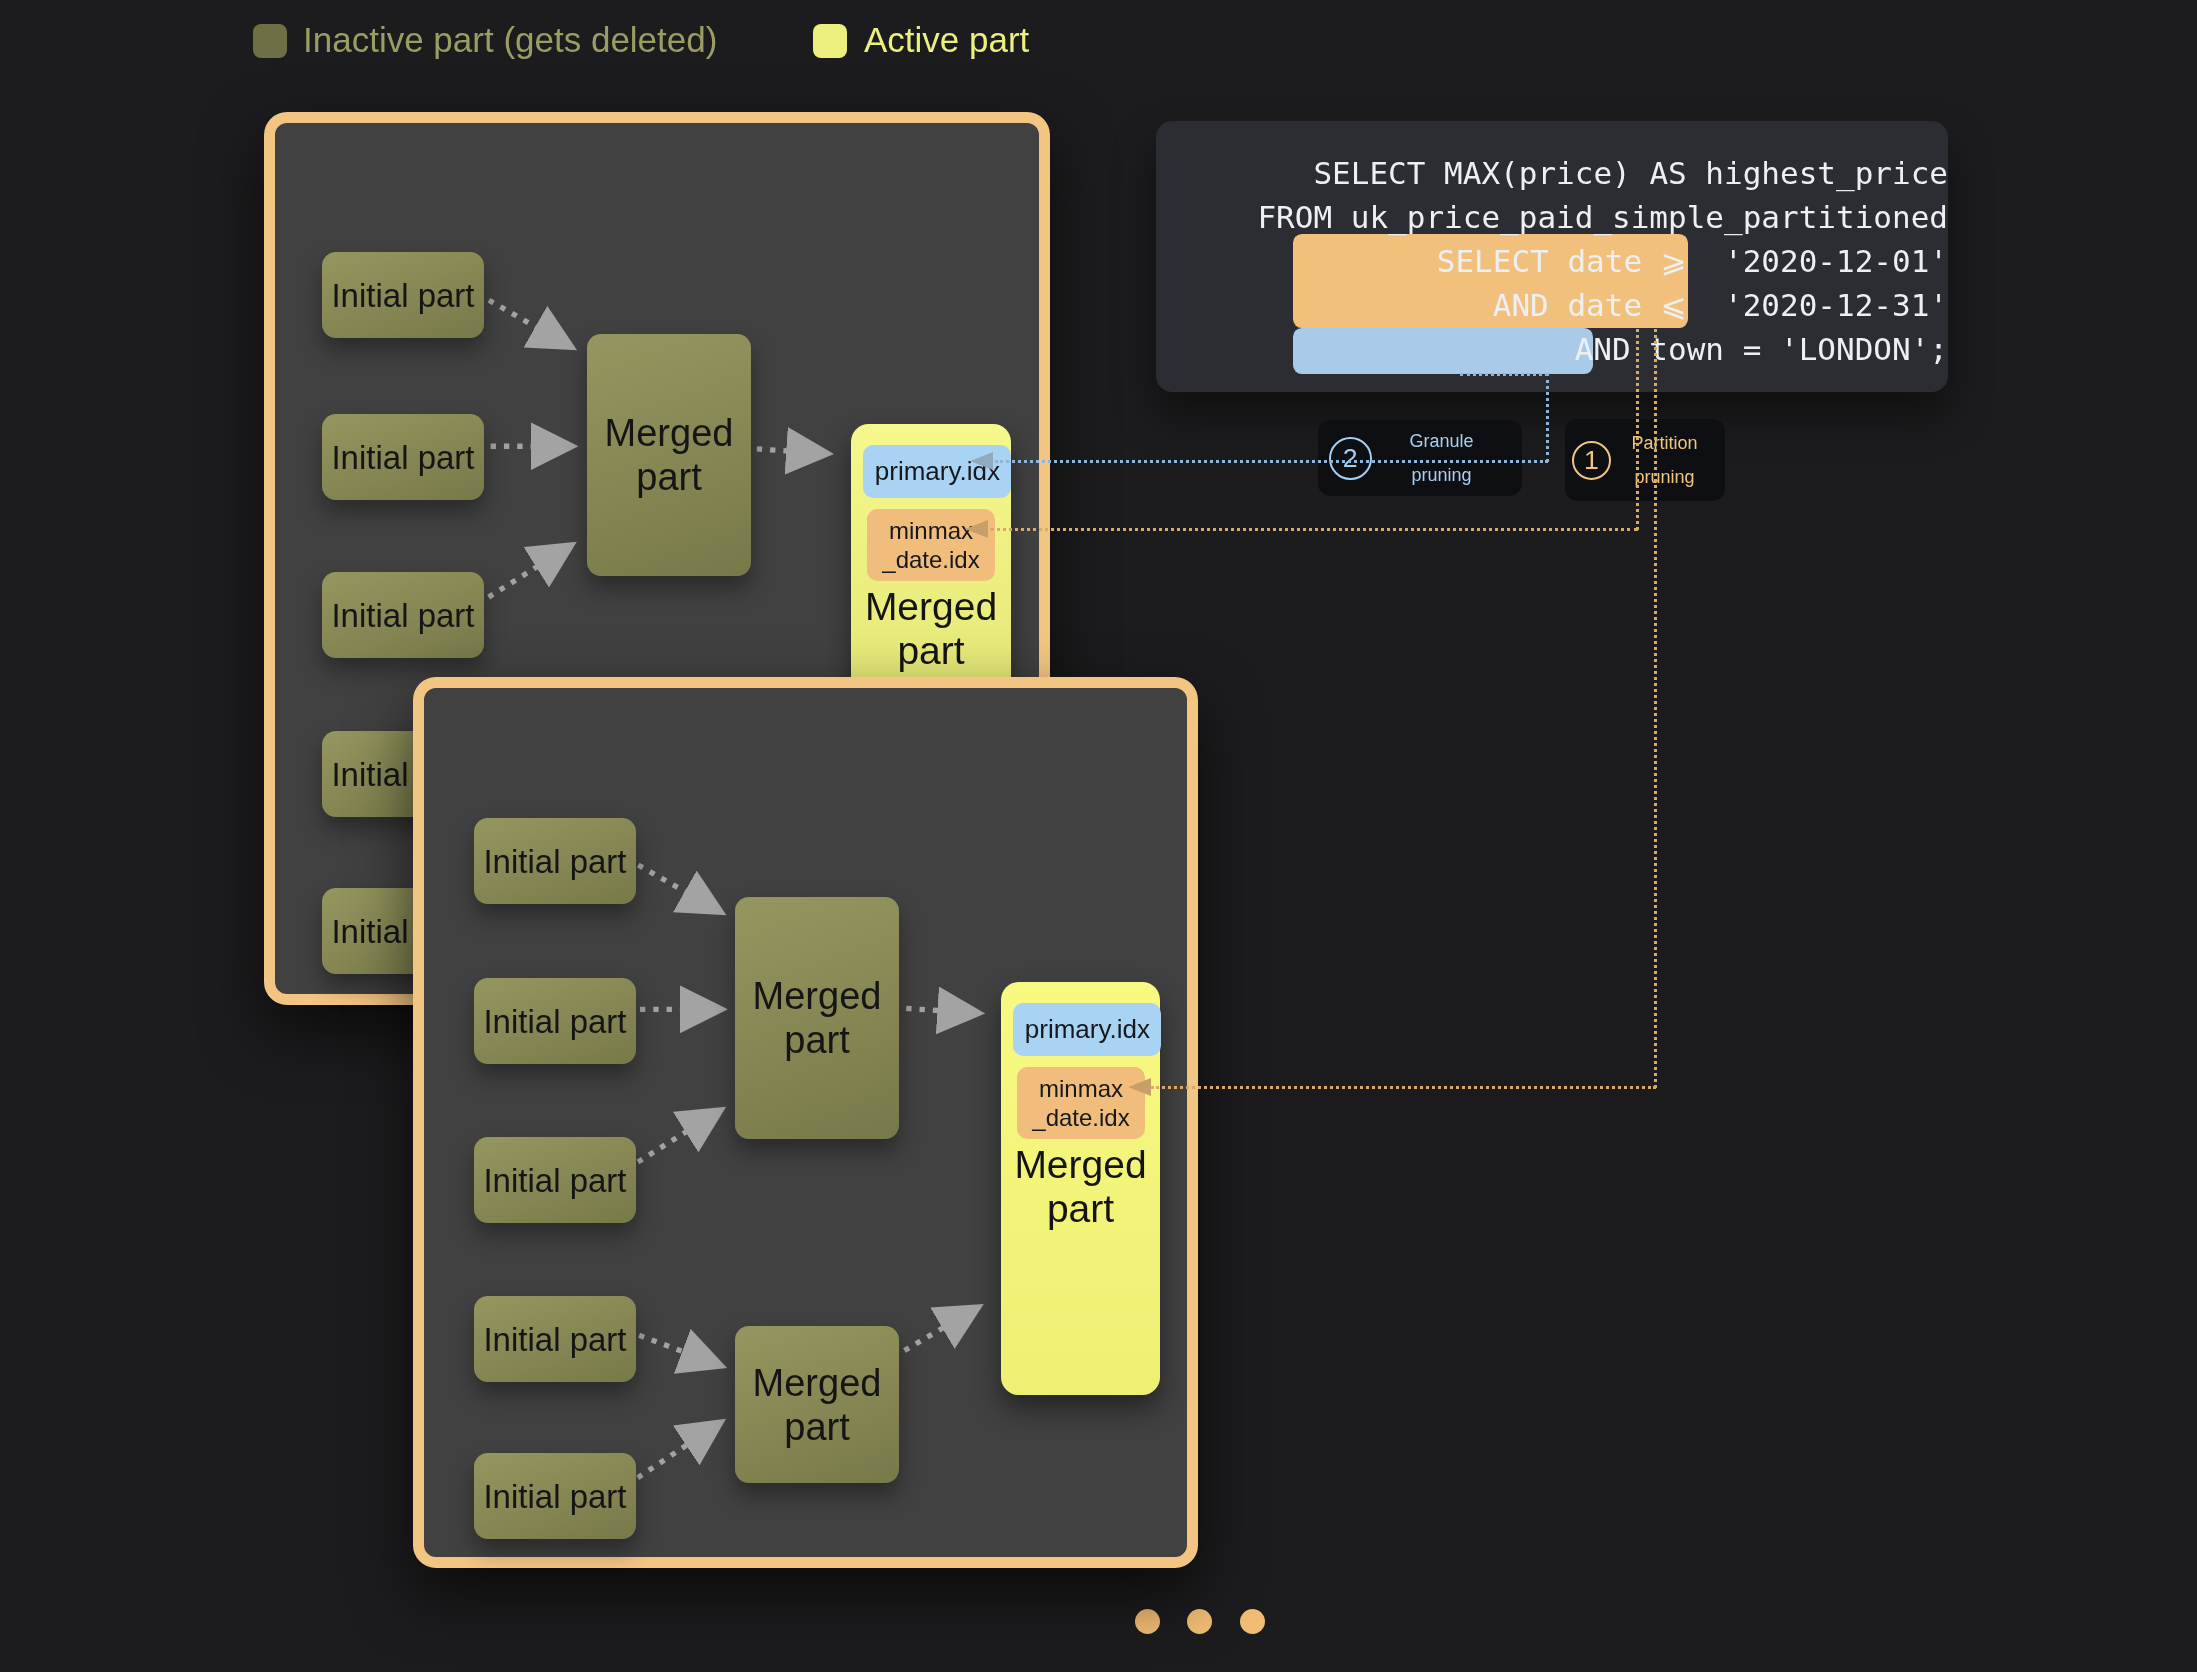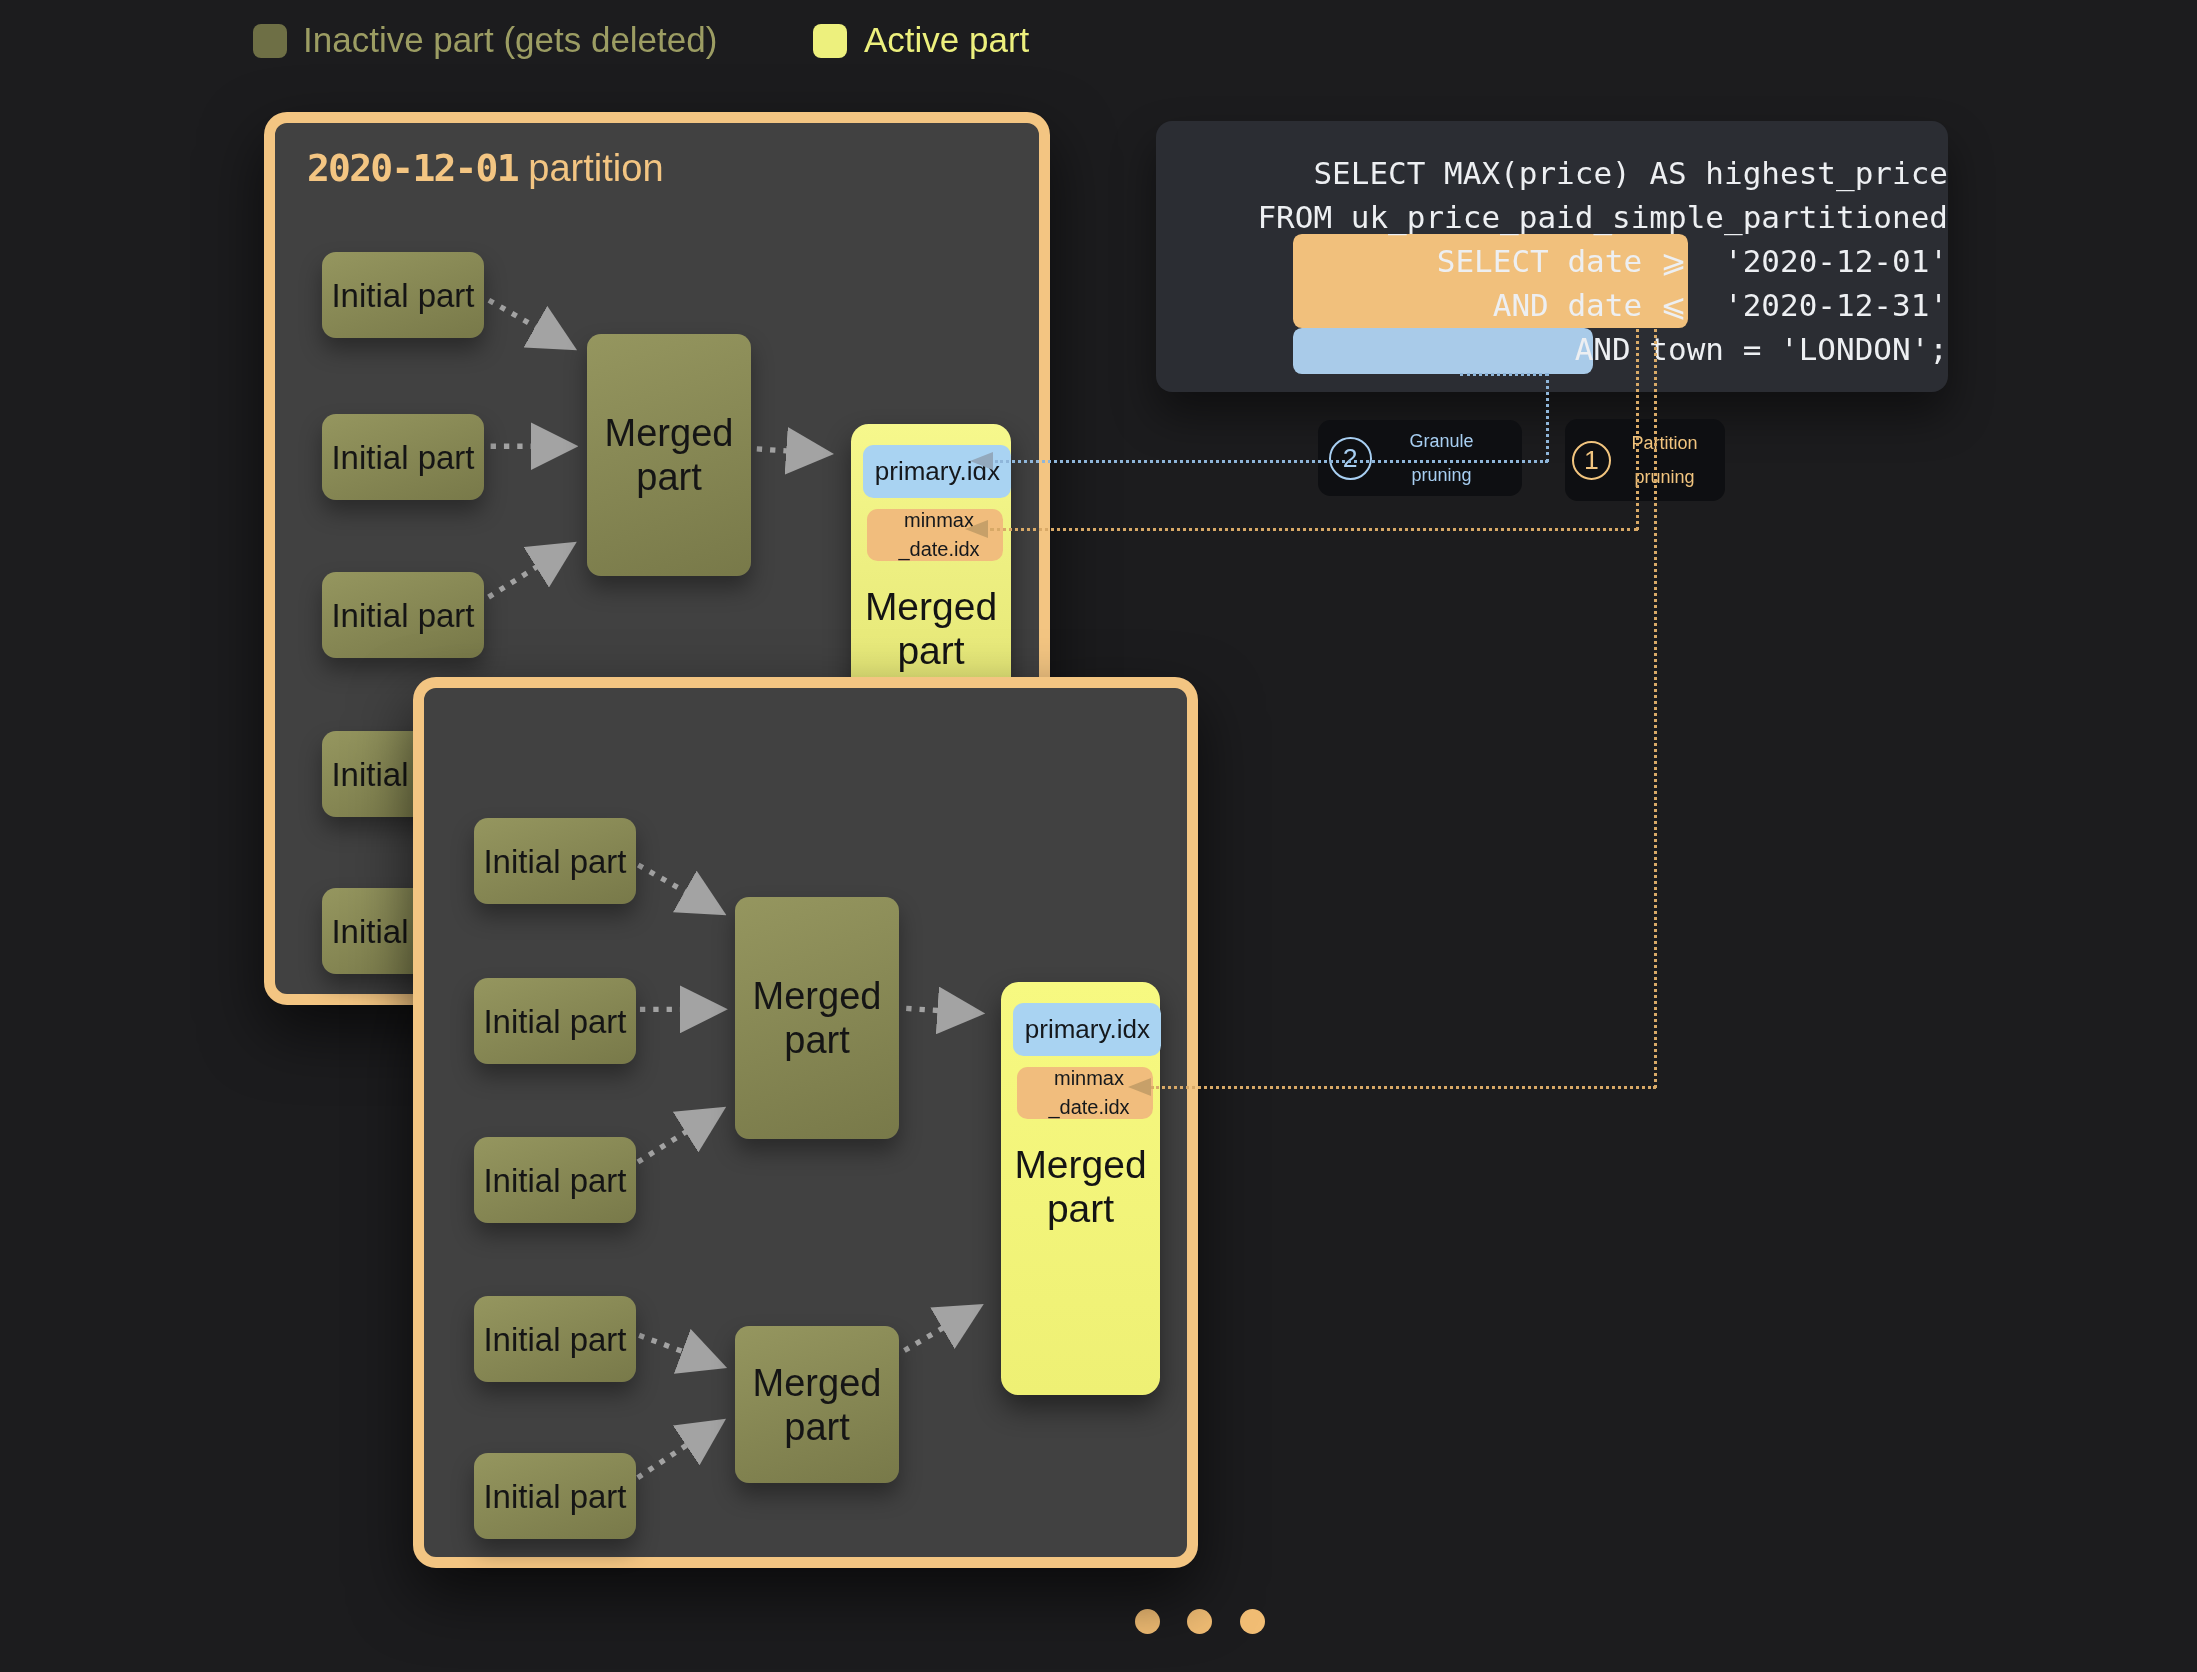--- a/index.html
+++ b/index.html
@@ -22,21 +22,21 @@
   .initial{width:162px;height:86px;font-size:33px;line-height:39px;}
   .merged-olive{width:164px;height:242px;font-size:38px;line-height:44px;}
   .merged-olive.short{height:157px;}
 
   .active-part{position:absolute;border-radius:17.7px;background:linear-gradient(180deg,#f6f88c 0%,#dcde6c 100%);
                box-shadow:0 14px 26.6px rgba(0,0,0,0.45);}
   .active-part.bright{background:linear-gradient(180deg,#f7f981 0%,#eef074 100%);}
   .chip{position:absolute;border-radius:10.6px;display:flex;flex-direction:column;align-items:center;
         justify-content:center;color:#15181c;}
   .chip.primary{left:12.4px;top:21px;width:148px;height:53px;background:#a9d3f2;font-size:26px;}
-  .chip.minmax{left:16px;top:85px;width:128px;height:52px;background:#f1bd7d;font-size:20px;line-height:29px;padding-left:8px;}
+  .chip.minmax{left:16px;top:85px;width:128px;height:72px;background:#f1bd7d;font-size:24px;line-height:29px;}
   .active-label{position:absolute;left:0;top:161px;width:100%;text-align:center;font-size:39px;
                 line-height:44px;color:#141414;}
 
   .arrows{position:absolute;left:0;top:0;width:100%;height:100%;pointer-events:none;}
 
   
   .sql-block{position:absolute;left:1156px;top:121px;width:792px;height:271px;background:#2b2d33;
              border-radius:16px;box-shadow:0 23px 44px rgba(0,0,0,0.45);}
   .code{position:absolute;left:0;top:0;right:0;bottom:0;padding:30px 0 0 35px;
         font-family:"DejaVu Sans Mono","DejaVu Sans",monospace;font-size:31px;line-height:44px;color:#edeff2;text-align:right;}
@@ -71,21 +71,20 @@
 <body>
 
 <div class="page">
 
   <div class="legend-swatch" style="left:253px;top:24px;background:#6e6f45;"></div>
   <div class="legend-label" style="left:303px;top:19.5px;color:#9c9d63;">Inactive part (gets deleted)</div>
   <div class="legend-swatch" style="left:813px;top:24px;background:#edf07d;"></div>
   <div class="legend-label" style="left:864px;top:19.5px;color:#edf07d;">Active part</div>
 
   <div class="panel" style="left:264px;top:112px;width:786px;height:893px;z-index:10;">
-    <div class="panel-title"><span class="mono">2020-12-01</span><span> partition</span></div>
 
     <svg class="arrows" viewBox="0 0 861 981">
       <defs>
         <marker id="ah1" markerWidth="9" markerHeight="9" refX="7" refY="4.5" orient="auto">
           <path d="M0,0 L9,4.5 L0,9 z" fill="#a3a3a3"></path>
         </marker>
       </defs>
       <g stroke="#a3a3a3" stroke-width="6" stroke-dasharray="6 9" fill="none">
         <line x1="228" y1="192" x2="330" y2="250" marker-end="url(#ah1)"></line>
         <line x1="228" y1="364" x2="330" y2="364" marker-end="url(#ah1)"></line>

